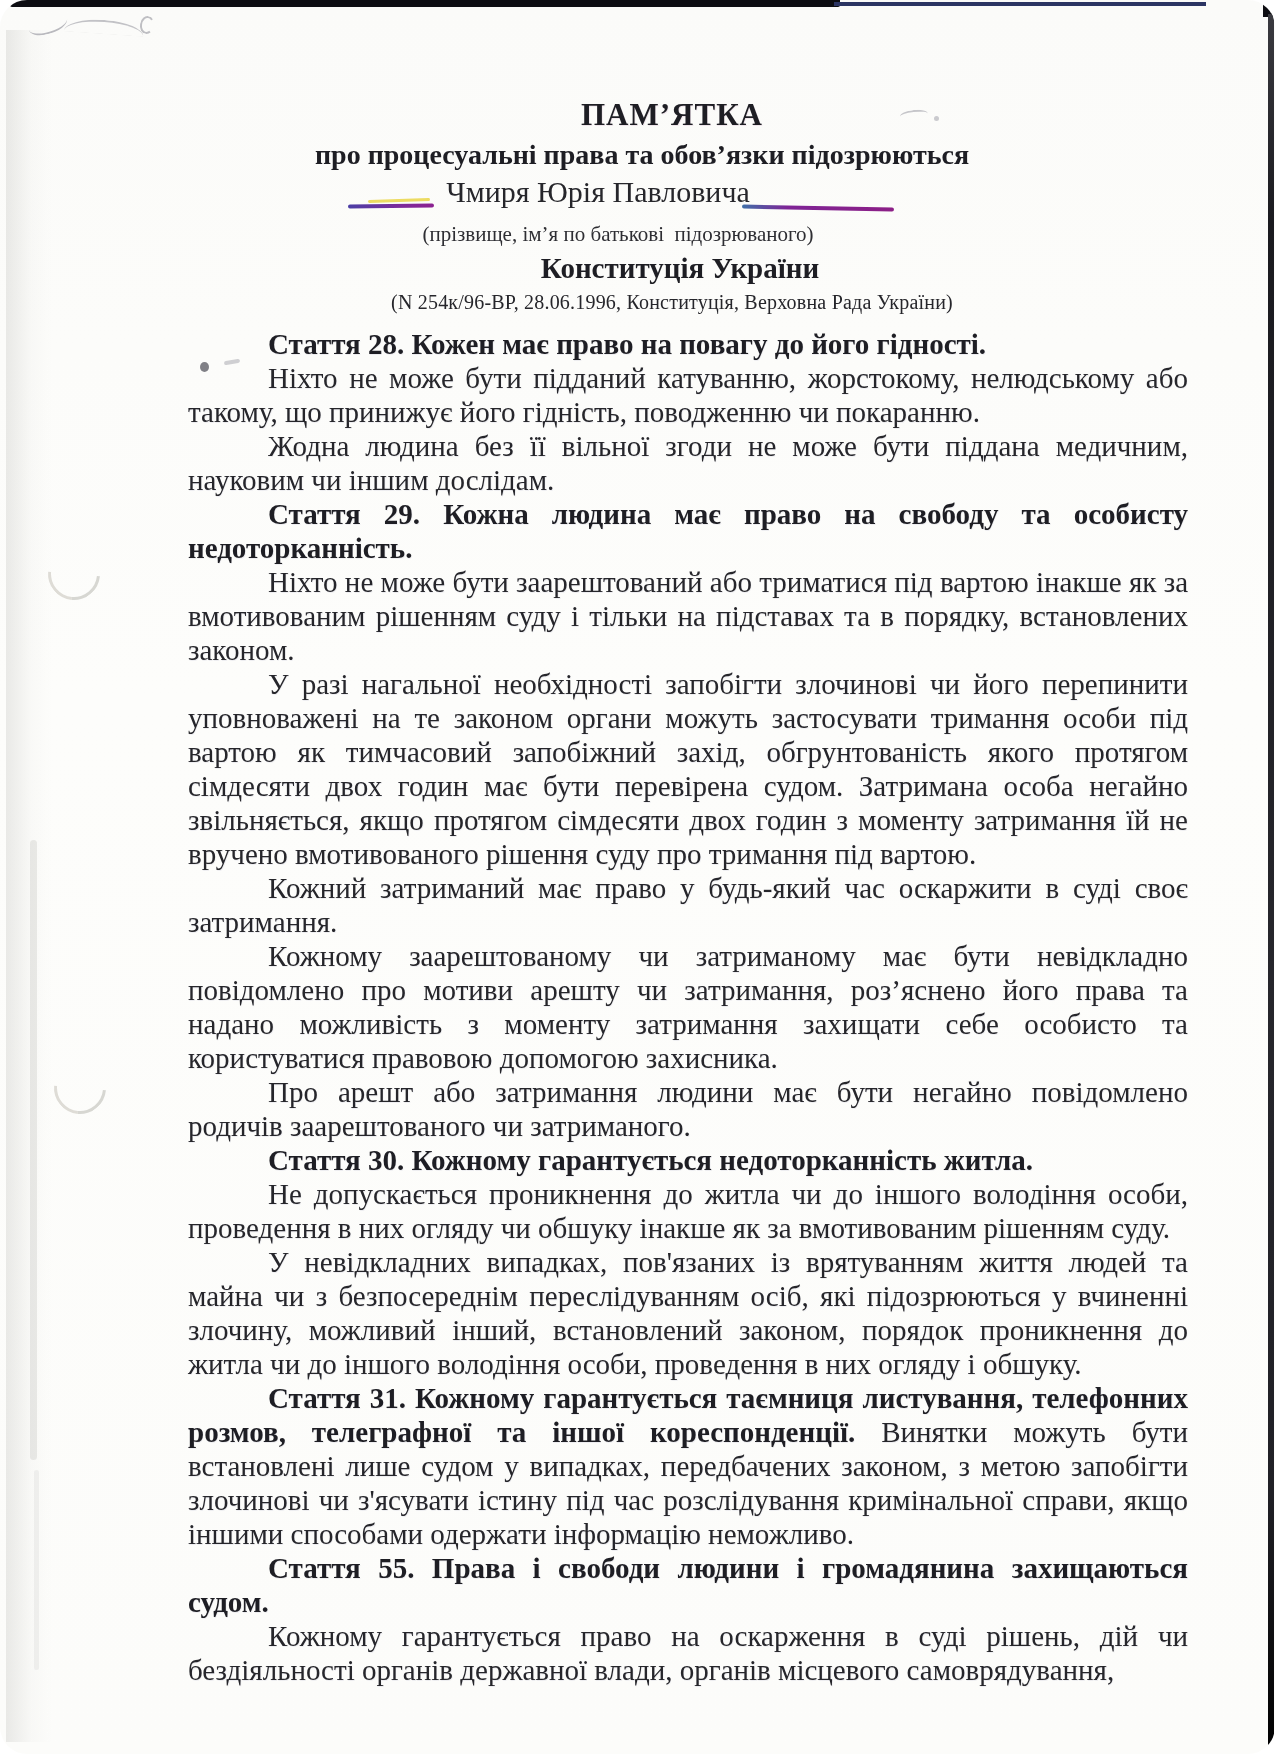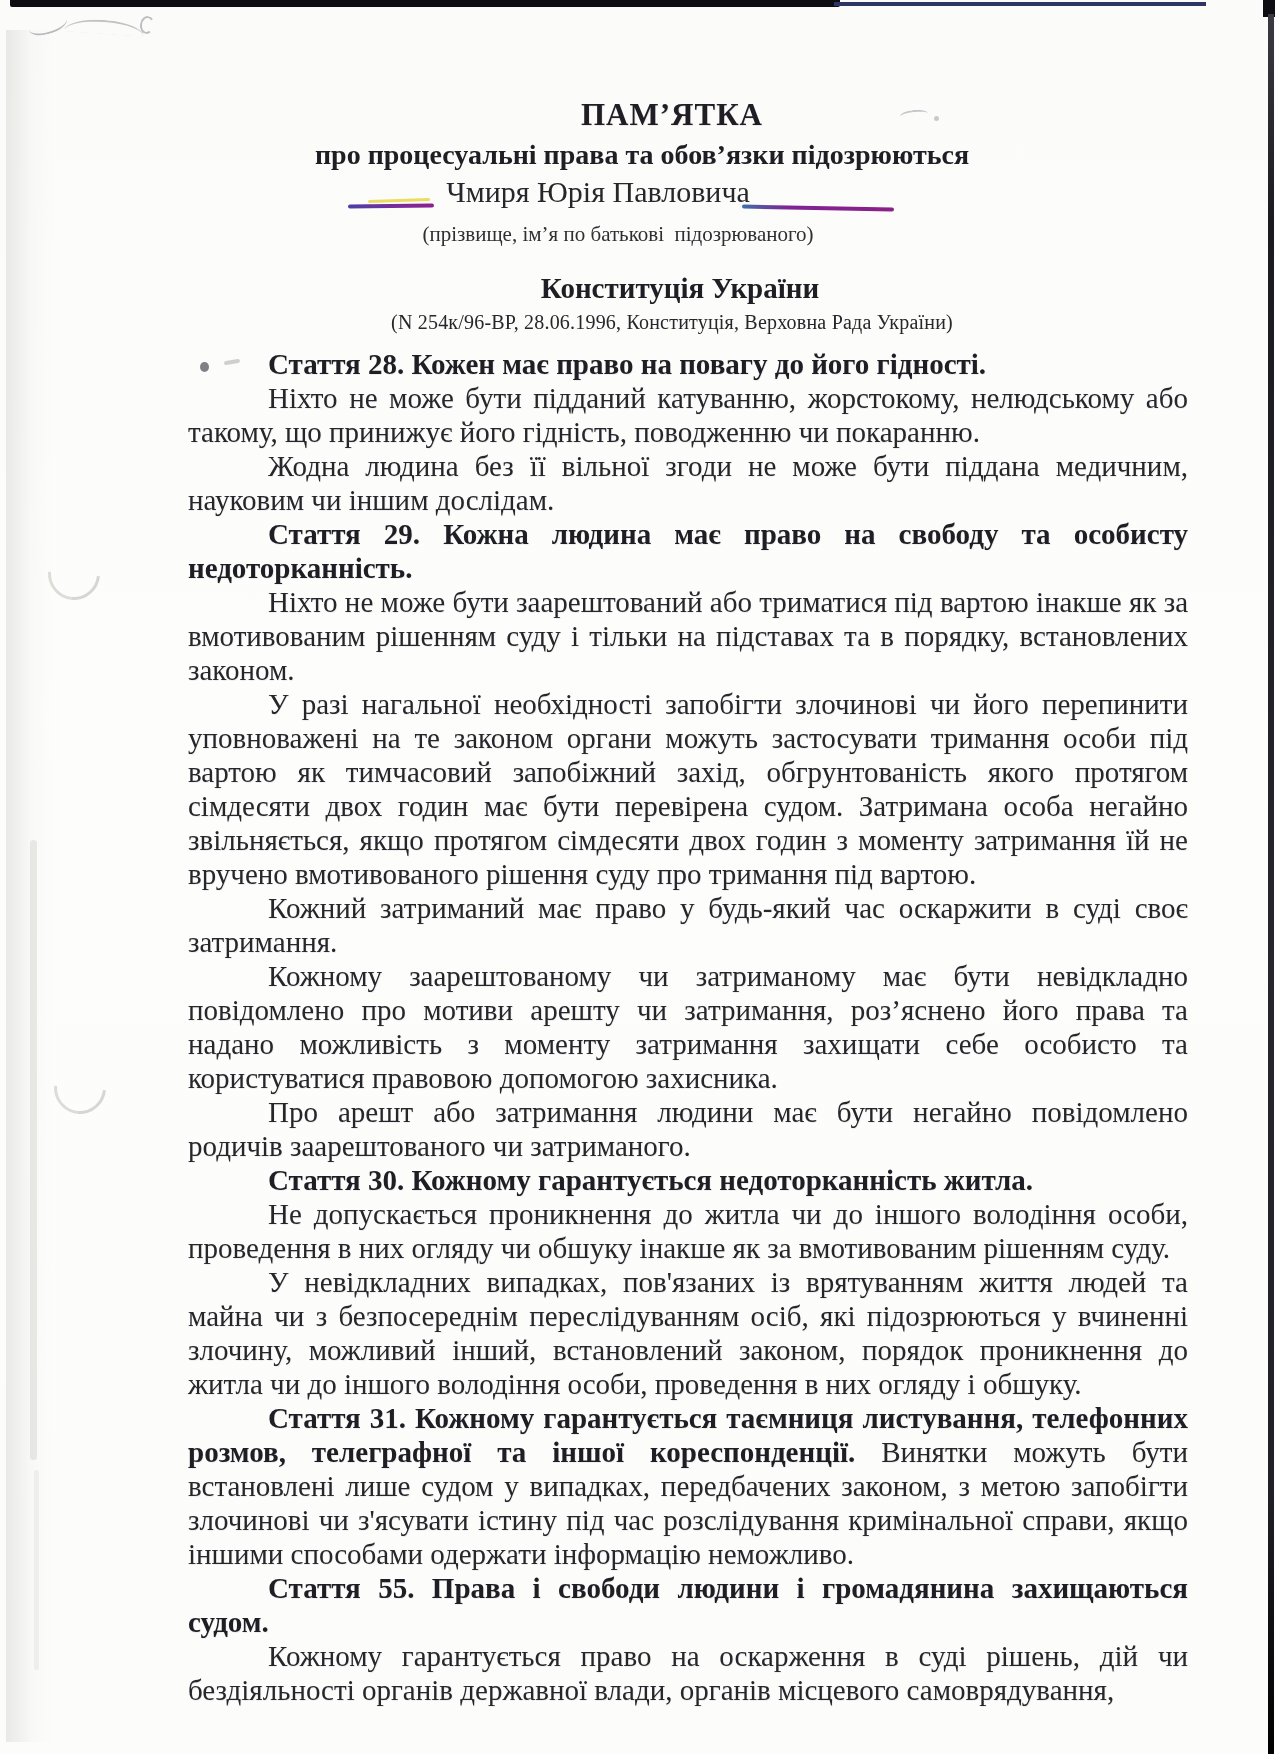--- a/index.html
+++ b/index.html
@@ -4,20 +4,21 @@
 <style>
   html, body { margin: 0; padding: 0; background: #ffffff; }
   .page {
     position: relative;
     width: 1275px;
     height: 1754px;
     overflow: hidden;
     background: linear-gradient(180deg, #fbfbf9 0%, #fdfdfb 40%, #fcfcfa 100%);
     font-family: "Liberation Serif", "DejaVu Serif", serif;
     color: #26262b;
+    border-radius: 27px;
   }
 
   
   .top-bar-main   { position:absolute; left:10px;  top:0;    width:830px; height:7px;  background:#0d0d12; border-radius:0 0 2px 2px; }
   .top-bar-thin   { position:absolute; left:834px; top:2px;  width:372px; height:4px;  background:#2c3563; }
   .top-right-blob { position:absolute; left:1263px;top:0;    width:12px;  height:17px; background:#0d0d12; }
   .right-edge-line{ position:absolute; left:1268px;top:14px; width:6px;   height:1740px;
                     background:linear-gradient(180deg,#3a3a40 0%,#1a1a1f 12%,#26262c 55%,#202026 85%,#000 100%); }
   .left-edge-shadow{ position:absolute; left:6px; top:30px; width:46px; height:1712px;
                     background:linear-gradient(90deg, rgba(188,188,184,0.30), rgba(228,228,224,0.16) 55%, rgba(255,255,255,0)); }
@@ -53,21 +54,21 @@
          padding:98px 87px 0 188px; }
   .doc-title    { font-size:31px; line-height:34px; font-weight:bold; text-align:center; margin:0;
                   letter-spacing:1px; position:relative; left:-16px; color:#1e1e24;
                   text-shadow:0.7px 0.7px 0 rgba(140,40,120,0.10); }
   .doc-subtitle { font-size:28px; line-height:34px; font-weight:bold; text-align:center; margin:6px 0 0 0;
                   position:relative; left:-46px; color:#1e1e24; }
   .suspect-name { font-size:30px; line-height:36px; text-align:center; margin:2px 0 0 0;
                   position:relative; left:-90px; }
   .name-caption { font-size:21px; line-height:26px; text-align:center; margin:11px 0 0 0;
                   position:relative; left:-70px; white-space:pre-wrap; color:#2e2e33; }
-  .law-block    { margin-top:24px; }
+  .law-block    { margin-top:4px; }
   .law-title    { font-size:29px; line-height:34px; font-weight:bold; text-align:center; margin:0;
                   position:relative; left:-8px; color:#1e1e24; }
   .law-ref      { font-size:20px; line-height:34px; text-align:center; margin:0;
                   position:relative; left:-16px; letter-spacing:0.2px; }
   .doc-body     { margin-top:8px; font-size:29px; line-height:34px; text-align:justify; }
   .doc-body p   { margin:0; text-indent:80px;
                   text-shadow:0.6px 0.6px 0 rgba(110,110,160,0.10); }
   .doc-body b   { color:#1e1e24; }
 </style>
 </head>

